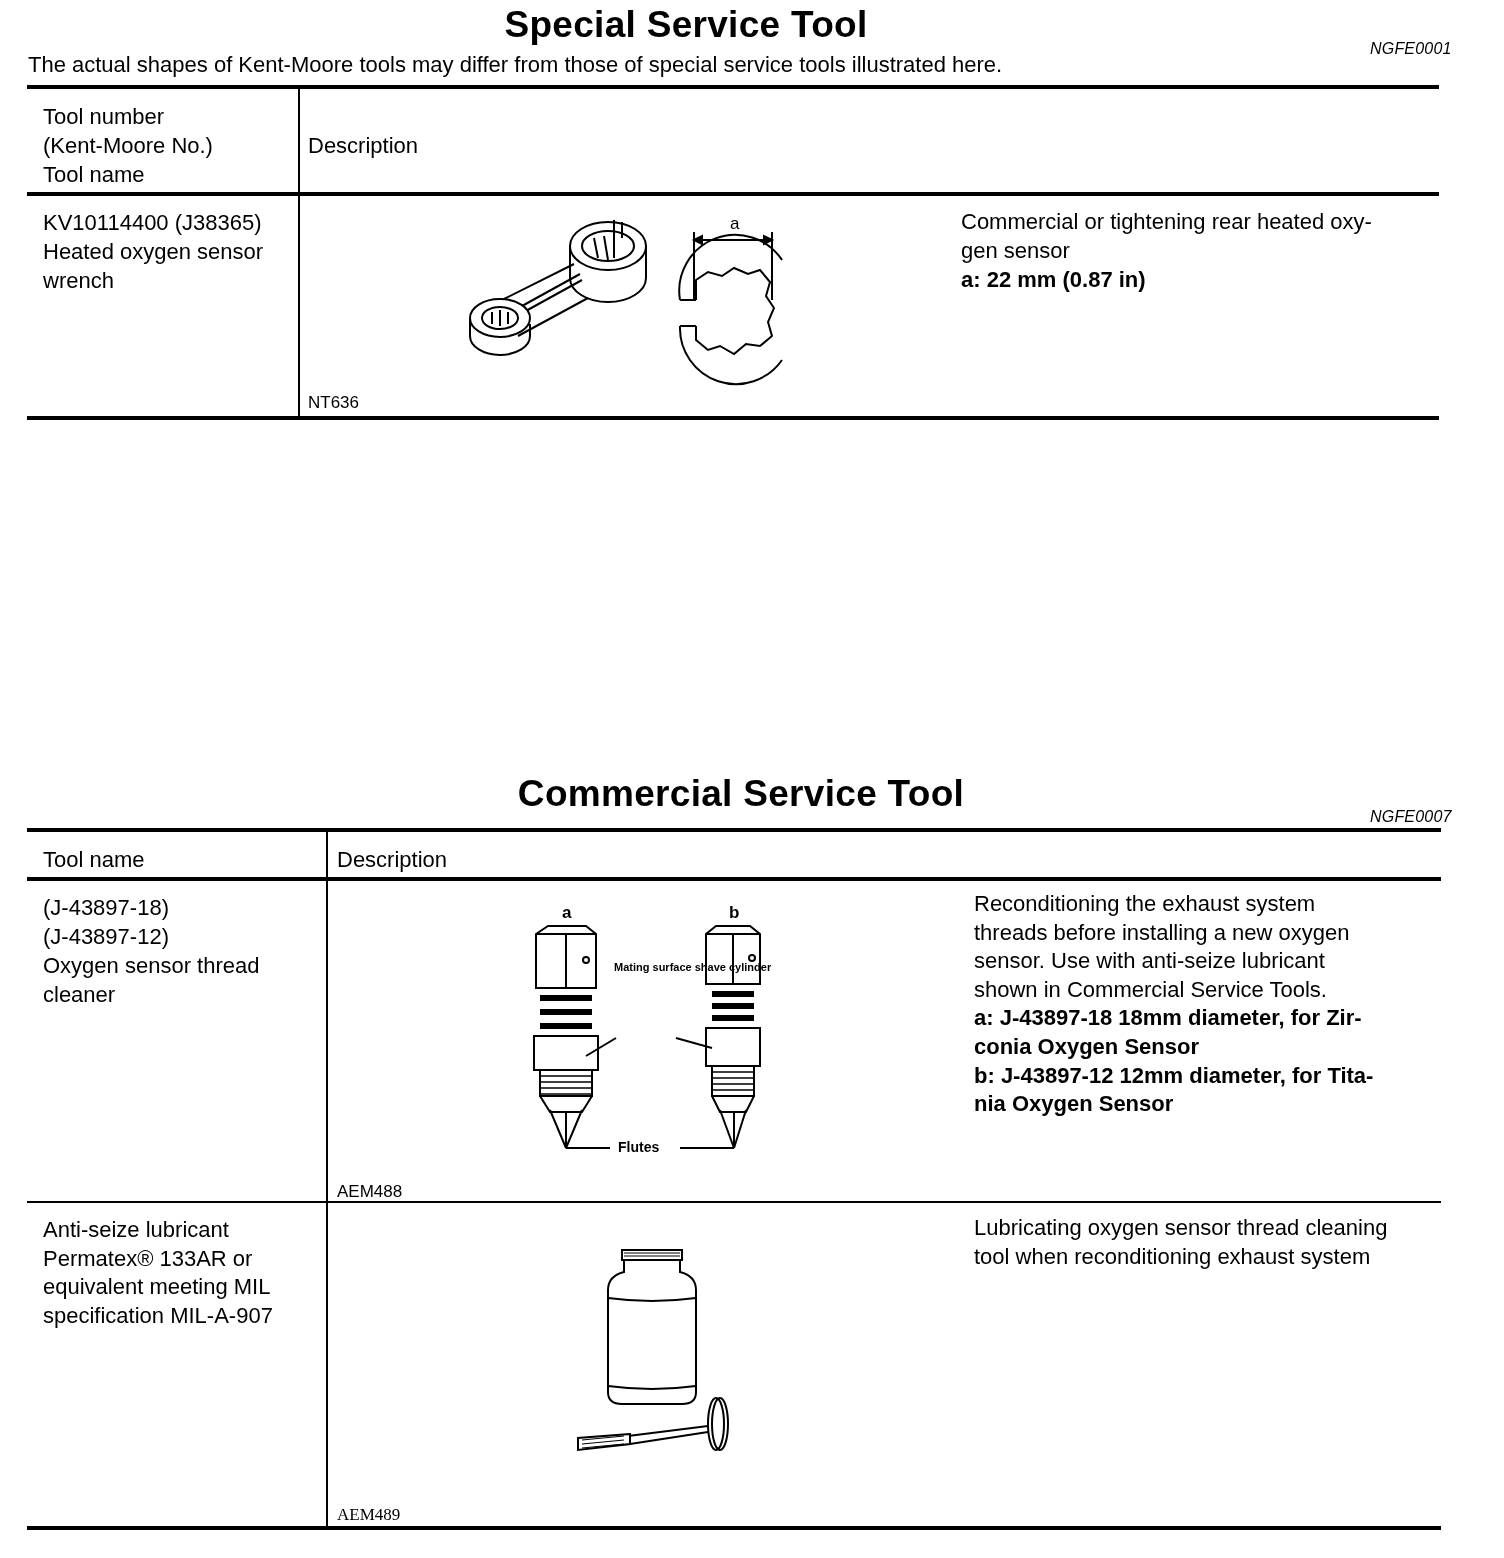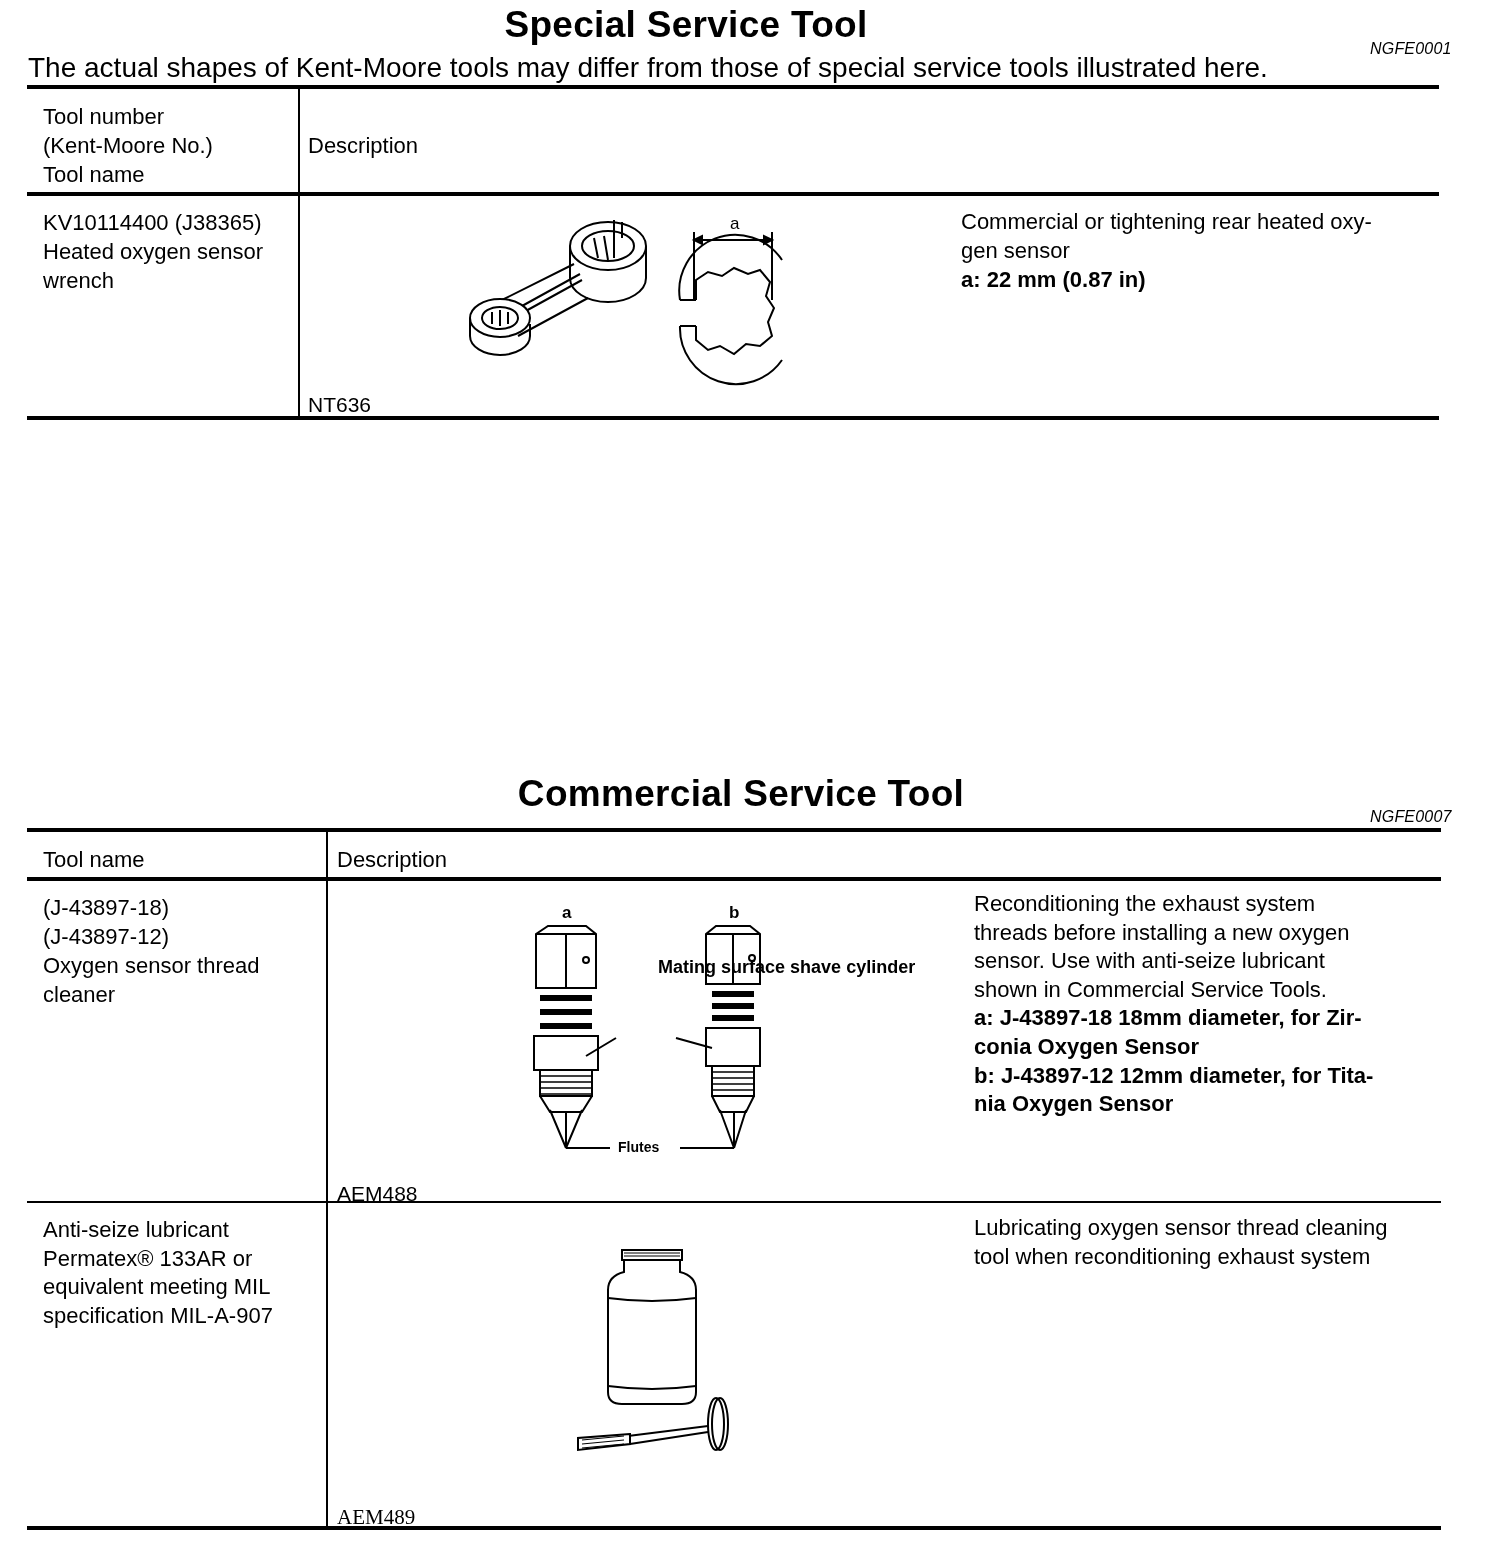--- a/index.html
+++ b/index.html
@@ -8,27 +8,27 @@
       font-family: "Liberation Sans", "DejaVu Sans", sans-serif; color: #000;
     }
     .abs { position: absolute; }
     .title {
       position: absolute; left: 0; width: 1372px; text-align: center;
       font-weight: bold; font-size: 37px; letter-spacing: 0.3px;
     }
     .code {
       position: absolute; font-style: italic; font-size: 16px; letter-spacing: 0.2px;
     }
-    .intro { position: absolute; left: 28px; top: 52px; font-size: 28px; }
+    .intro { position: absolute; left: 28px; top: 52px; font-size: 22px; }
     .hrule { position: absolute; left: 27px; background: #000; }
     .vrule { position: absolute; width: 2px; background: #000; }
     .cell { position: absolute; font-size: 22px; line-height: 29px; }
     .cell .line { display: block; white-space: nowrap; }
     .b { font-weight: bold; }
-    .figid { position: absolute; font-size: 21px; }
+    .figid { position: absolute; font-size: 17px; }
     svg { position: absolute; overflow: visible; }
     svg * { vector-effect: non-scaling-stroke; }
   </style>
 </head>
 <body>
 
 <div class="title" style="top:4px;">Special Service Tool</div>
 <div class="code" style="left:1370px; top:40px;">NGFE0001</div>
 <div class="intro">The actual shapes of Kent-Moore tools may differ from those of special service tools illustrated here.</div>
 
@@ -138,21 +138,21 @@
           </g>
         <path d="M192 176 L200 192 L226 192 L234 176"></path>
         <path d="M214 228 L200 190 M214 228 L226 190 M214 228 L214 192"></path>
 
         <path d="M66 136 L96 118 M156 118 L192 128"></path>
         <path d="M46 228 L90 228 M160 228 L214 228"></path>
       </g>
     </svg>
     <div class="abs b" style="left:562px; top:903px; font-size:17px;">a</div>
     <div class="abs b" style="left:729px; top:903px; font-size:17px;">b</div>
-    <div class="abs b" style="left:614px; top:955px; font-size:18px; line-height:24.5px;margin-left:44px;">
+    <div class="abs b" style="left:614px; top:955px; font-size:11px; line-height:24.5px;">
       <span class="line">Mating</span>
       <span class="line">surface</span>
       <span class="line">shave</span>
       <span class="line">cylinder</span>
     </div>
     <div class="abs b" style="left:618px; top:1139px; font-size:14px;">Flutes</div>
     <div class="figid" style="left:337px; top:1182px;">AEM488</div>
 
     <div class="cell" style="left:974px; top:890px; line-height:28.6px;">
       <span class="line">Reconditioning the exhaust system</span>

